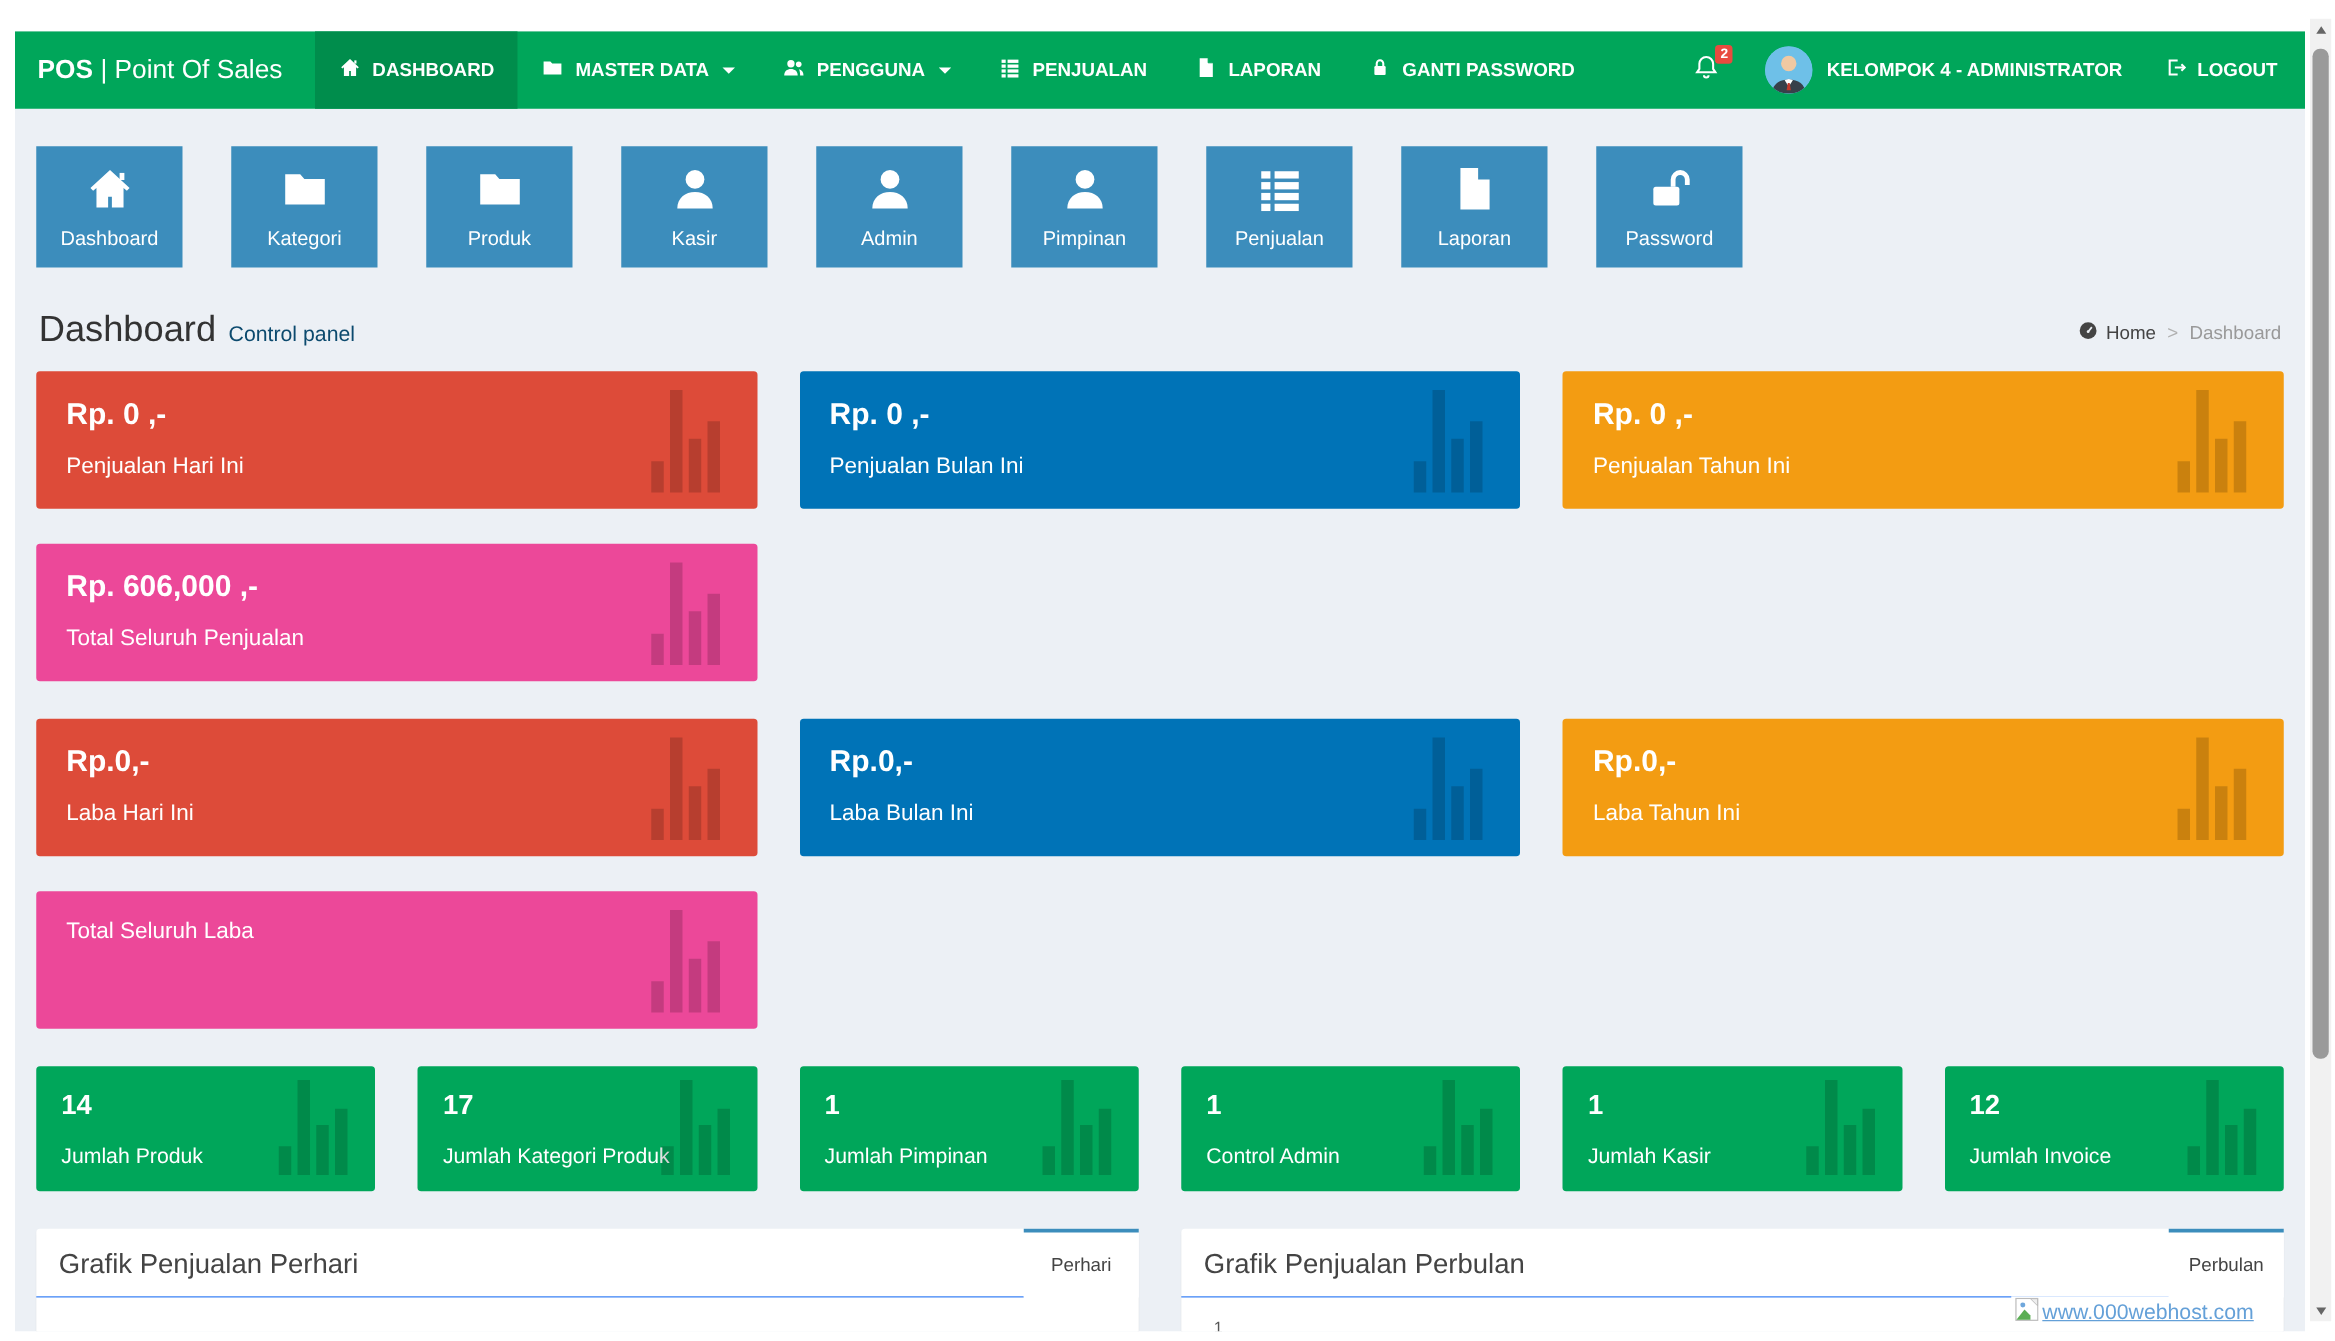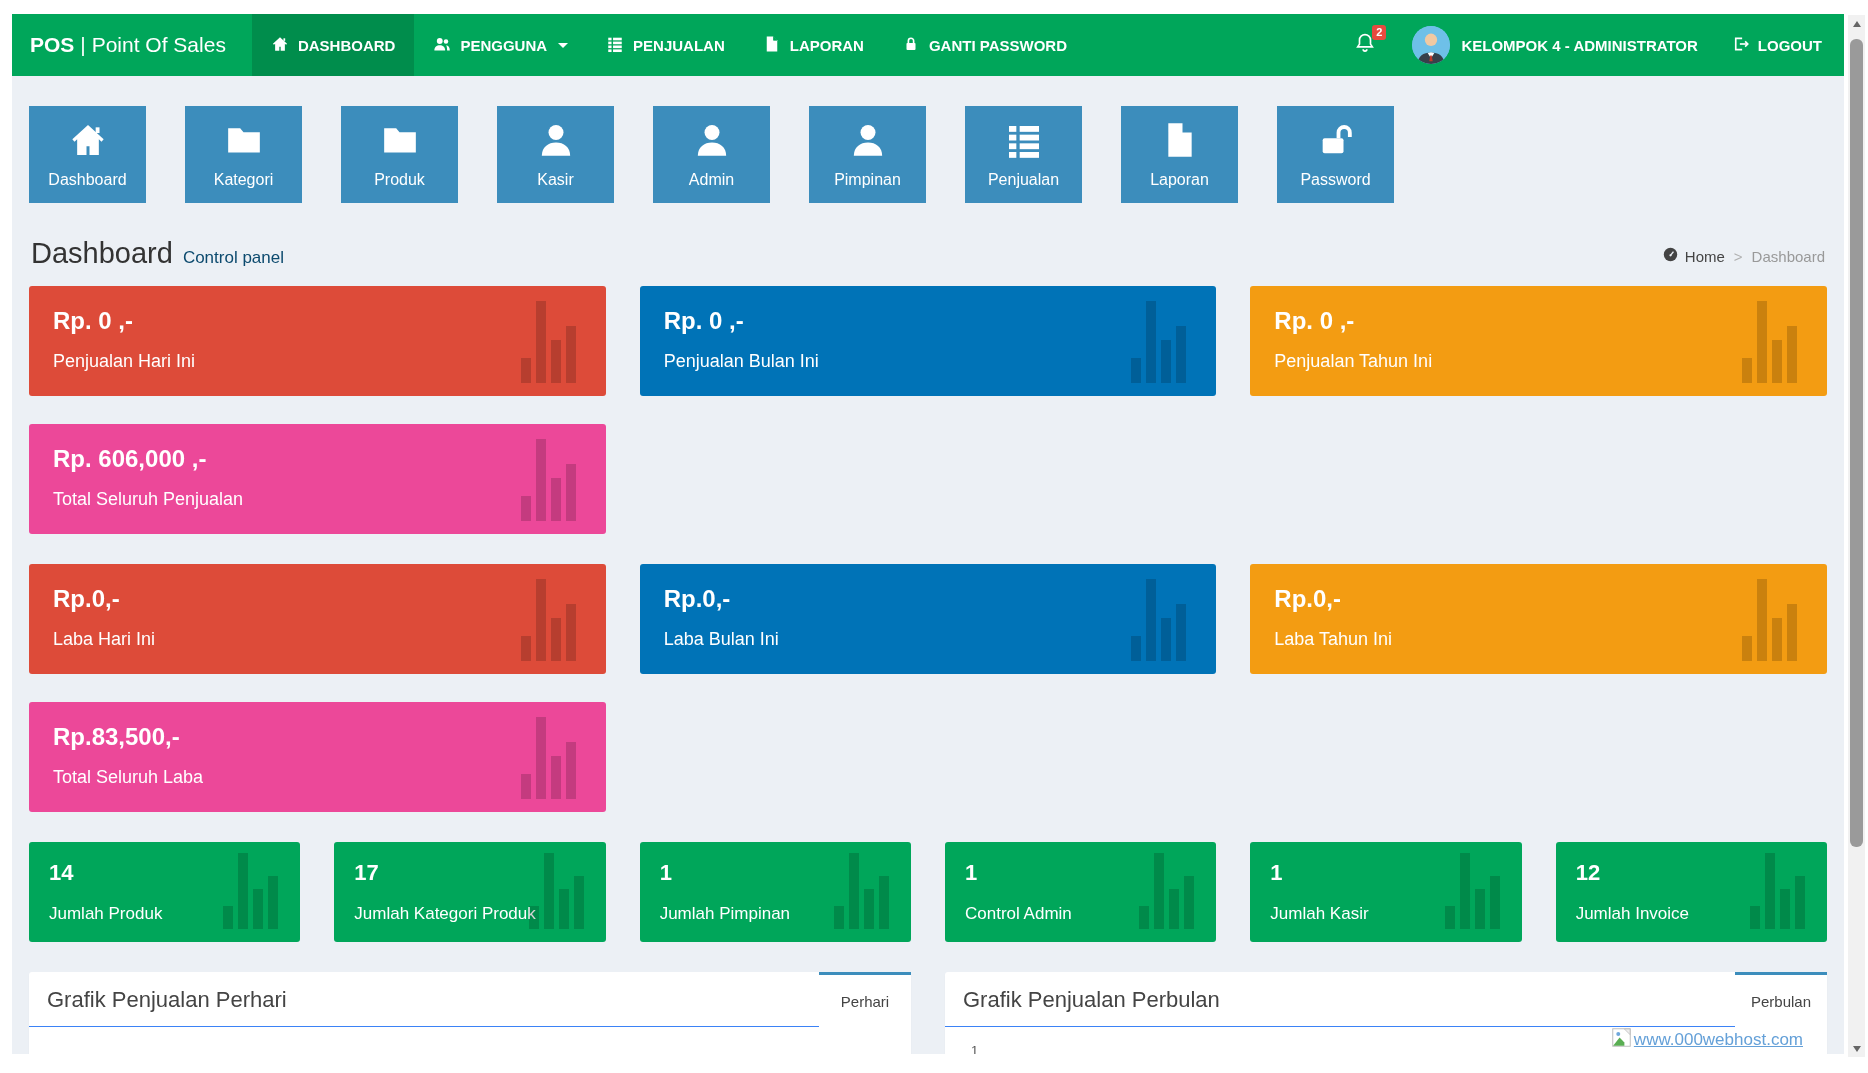--- a/index.html
+++ b/index.html
@@ -1,18 +1,18 @@
 <!DOCTYPE html>
 <html><head>
 <meta charset="utf-8">
 <style>
   * { margin:0; padding:0; box-sizing:border-box; }
   html,body { width:1868px; height:1073px; }
   body { background:#fff; font-family:"Liberation Sans", sans-serif; overflow:hidden; position:relative; }
-  .frame { position:absolute; left:12px; top:14px; width:1832px; height:1040px; overflow:hidden; background:#ecf0f5; }
+  .frame { position:absolute; left:12px; top:25px; width:1832px; height:1040px; overflow:hidden; background:#ecf0f5; }
 
   
   .navbar { height:62px; background:#00a65a; display:flex; align-items:stretch; color:#fff; }
   .brand { display:flex; align-items:center; padding:0 26px 0 18px; font-size:21px; white-space:nowrap; }
   .brand .b { font-weight:700; margin-right:6px; }
   .nav-main { display:flex; list-style:none; }
   .nav-item { display:flex; align-items:center; gap:9px; padding:0 19px; font-size:15px; font-weight:600; cursor:pointer; white-space:nowrap; }
   .nav-item.active { background:#008d4c; }
   .nav-item svg { width:18px; height:18px; }
   .caret { width:0; height:0; border-left:5px solid transparent; border-right:5px solid transparent; border-top:5px solid #fff; margin-left:2px; }
@@ -97,20 +97,27 @@
     <ul class="nav-main">
       <li class="nav-item active">
         <span><svg viewBox="0 0 24 24" fill="#fff">
               <path d="M12 3 2.6 11.6l1.3 1.4 1.6-1.4V21h5.6v-5.2h1.8V21h5.6v-9.4l1.6 1.4 1.3-1.4z"></path>
               <rect x="16.6" y="4.4" width="2.3" height="3.4" fill="#fff"></rect>
             </svg></span>
         <span>DASHBOARD</span>
       </li>
       <li class="nav-item">
         <span><svg viewBox="0 0 24 24" fill="#fff">
+              <path d="M2.5 5.5h7.2l2 2.3h9.8a0 0 0 0 1 0 0v11.7H2.5z"></path>
+            </svg></span>
+        <span>MASTER DATA</span>
+        <span class="caret"></span>
+      </li>
+      <li class="nav-item">
+        <span><svg viewBox="0 0 24 24" fill="#fff">
               <circle cx="9" cy="8" r="3.9"></circle>
               <path d="M1.8 20.5c0-4.6 3.2-6.9 7.2-6.9s7.2 2.3 7.2 6.9z"></path>
               <circle cx="17.3" cy="8.6" r="3"></circle>
               <path d="M17.6 13.8c2.9.5 4.8 2.6 4.8 6.7h-3.6c0-2.8-.4-5-1.2-6.7z"></path>
             </svg></span>
         <span>PENGGUNA</span>
         <span class="caret"></span>
       </li>
       <li class="nav-item">
         <span><svg viewBox="0 0 24 24" fill="#fff">
@@ -328,21 +335,20 @@
         <div class="sb-value">Rp.0,-</div>
         <div class="sb-label">Laba Tahun Ini</div>
         <div class="bars">
             <i></i>
             <i></i>
             <i></i>
             <i></i>
           </div>
       </div>
       <div class="small-box bg-black">
-        <div class="sb-value">Rp.83,500,-</div>
         <div class="sb-label">Total Seluruh Laba</div>
         <div class="bars">
             <i></i>
             <i></i>
             <i></i>
             <i></i>
           </div>
       </div>
     </div>
 

